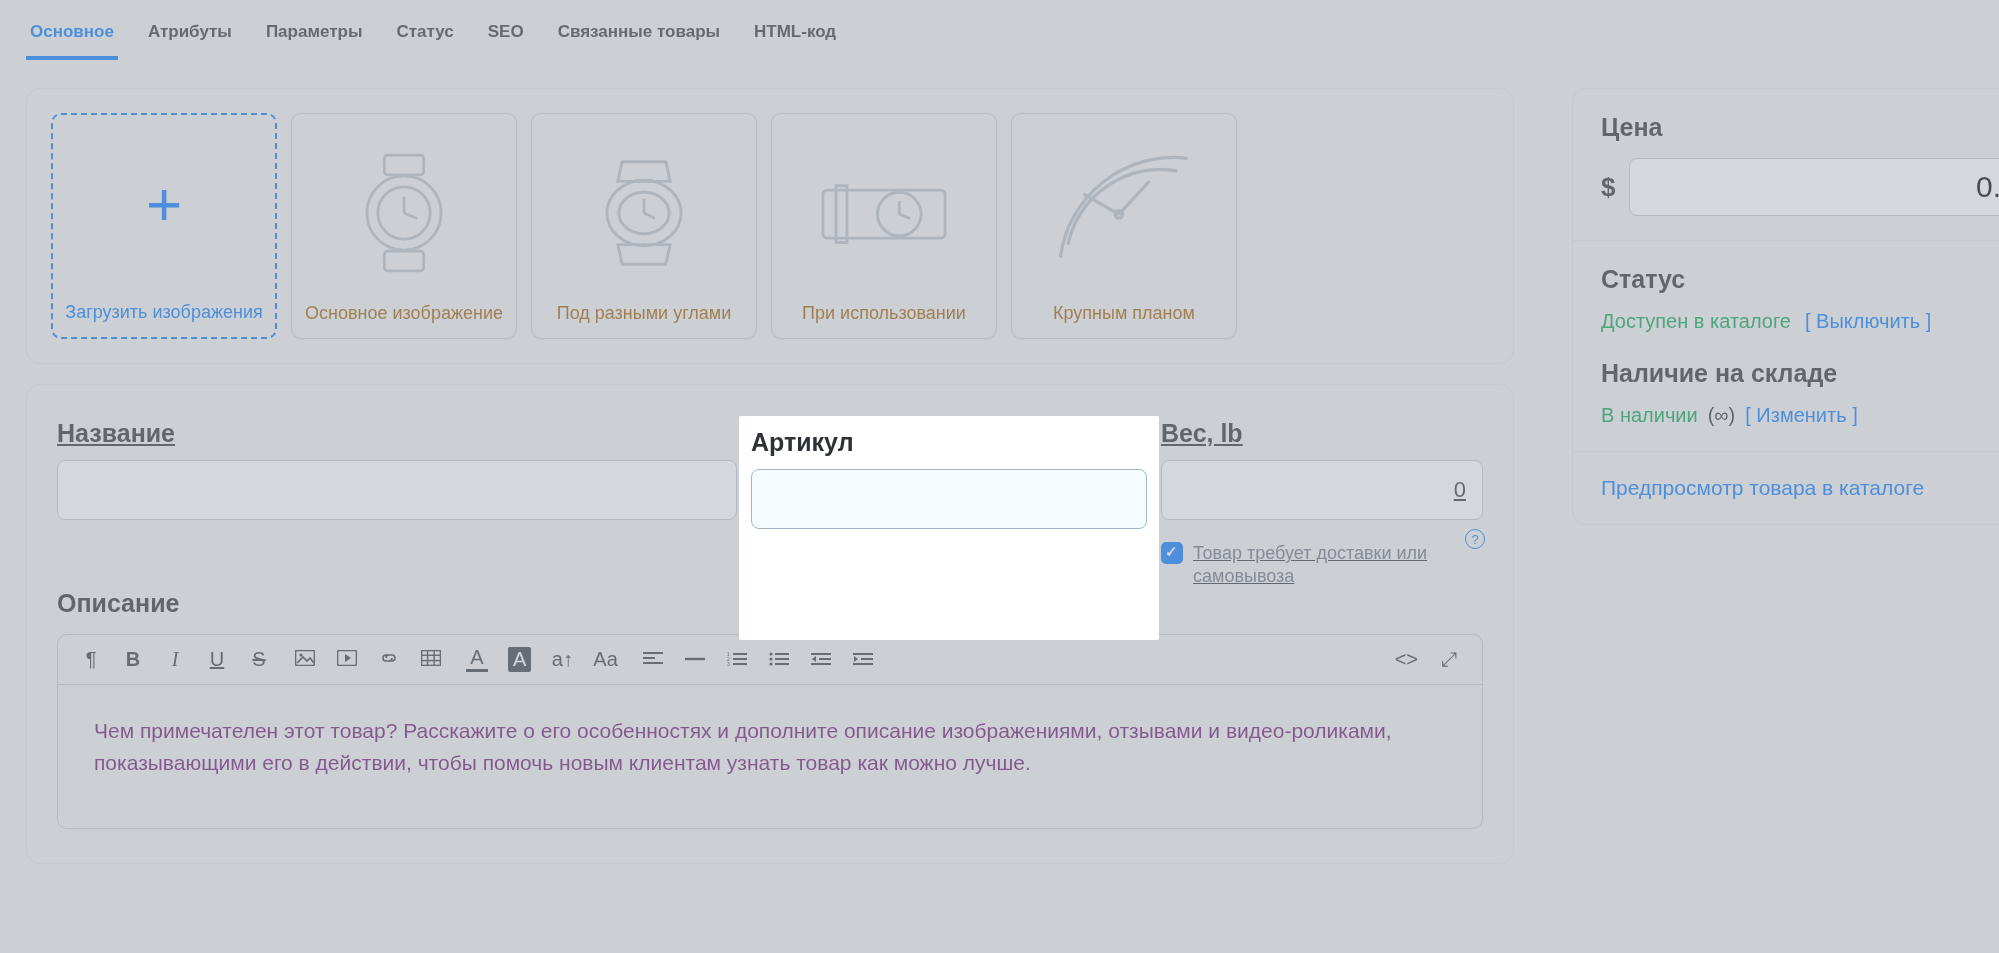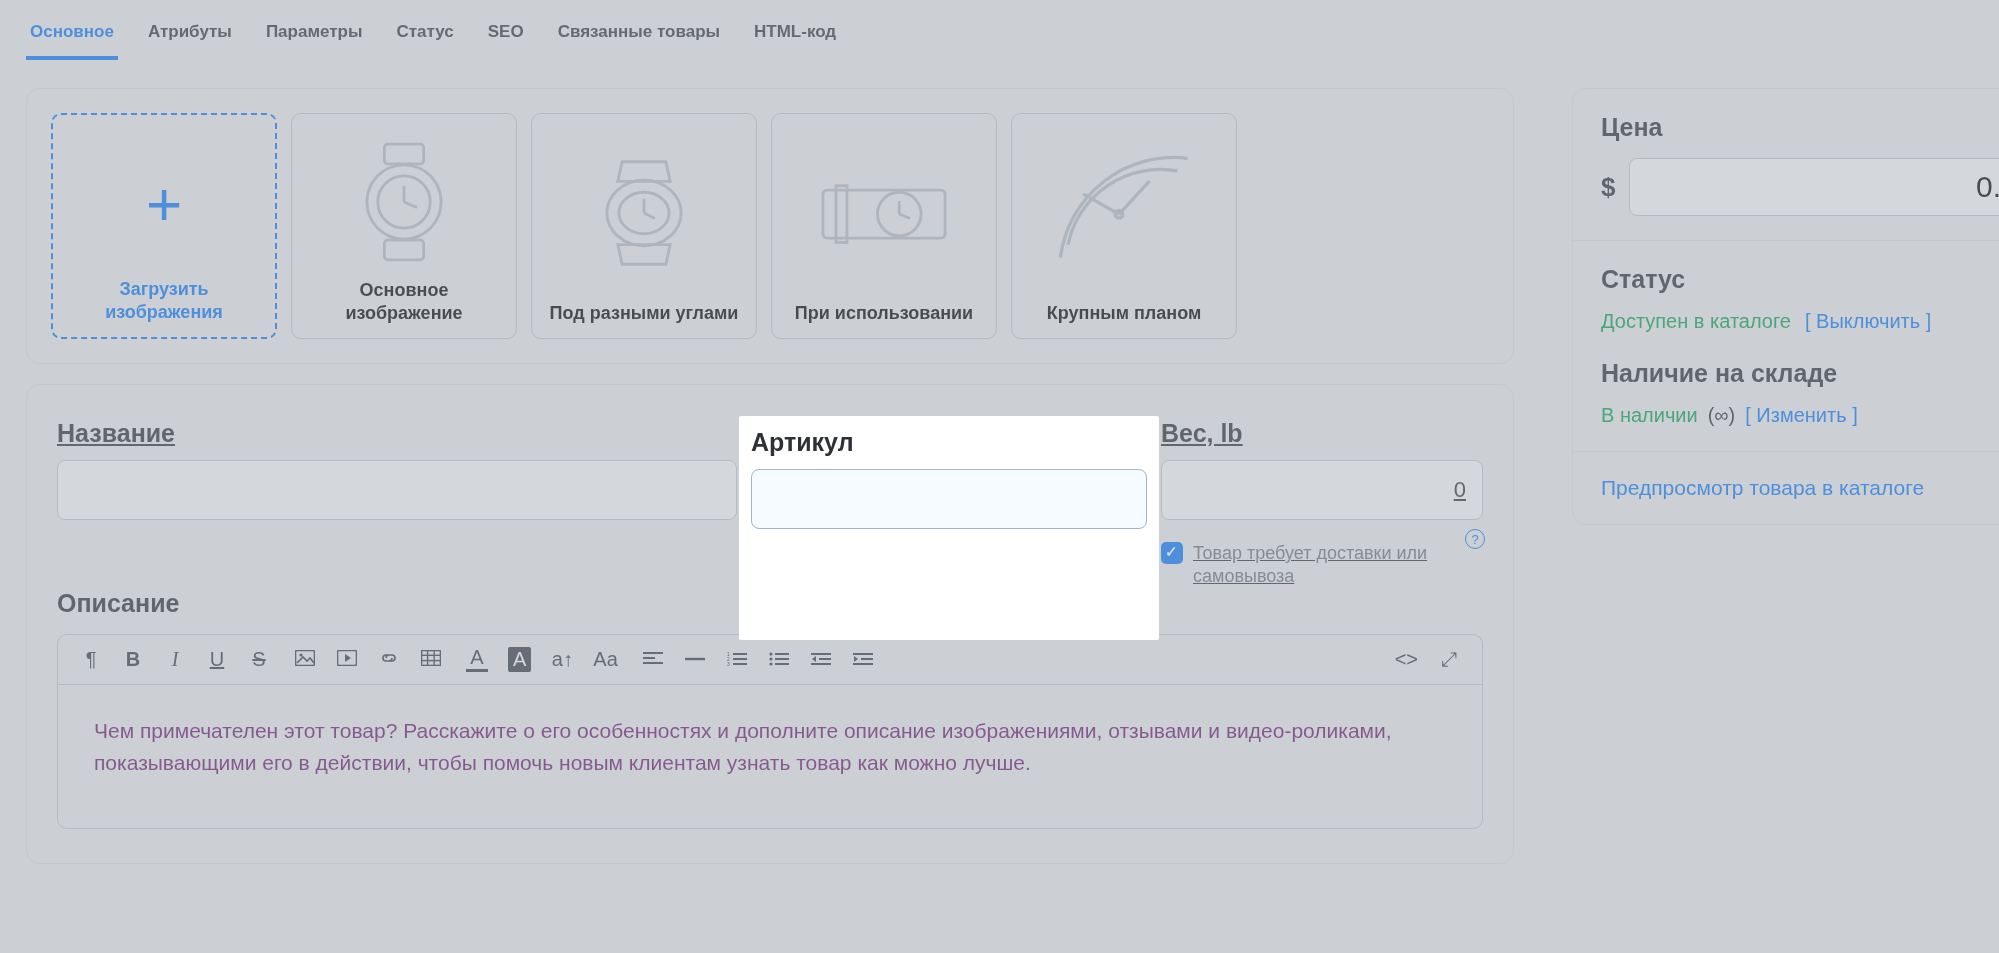--- a/index.html
+++ b/index.html
@@ -15,22 +15,22 @@
 .tab { font-size: 17px; font-weight: 600; color: #35383c; padding: 6px 4px 14px 4px; cursor: pointer; white-space: nowrap; }
 .tab.active { color: #0a7cff; border-bottom: 4px solid #0a7cff; }
 
 .layout { display: flex; gap: 58px; align-items: flex-start; }
 .main-col { flex: 0 0 1475px; }
 .side-col { flex: 0 0 420px; }
 
 .card { background: #f0f1f2; border-radius: 14px; border: 1px solid #e3e5e7; padding: 24px; margin-top: 20px; position: relative; }
 
 .upload-row { display: flex; gap: 14px; }
-.img-tile { width: 226px; height: 226px; border: 1.5px solid #c9ccd0; border-radius: 10px; display: flex; flex-direction: column; align-items: center; justify-content: flex-end; padding: 10px 8px 14px 8px; text-align: center; font-size: 18px; color: #000000; line-height: 1.25; cursor: pointer; background: #f0f1f2; position: relative; }
-.img-tile .cap { margin-top: auto; font-weight: bold; }
+.img-tile { width: 226px; height: 226px; border: 1.5px solid #c9ccd0; border-radius: 10px; display: flex; flex-direction: column; align-items: center; justify-content: flex-end; padding: 10px 8px 14px 8px; text-align: center; font-size: 18px; color: #a16207; line-height: 1.25; cursor: pointer; background: #f0f1f2; position: relative; }
+.img-tile .cap { margin-top: auto; }
 .img-tile.dashed { border: 2.5px dashed #0a7cff; color: #0a7cff; }
 .img-tile.dashed .plus { font-size: 62px; font-weight: 300; color: #0a7cff; line-height: 1; margin-top: 48px; }
 .img-tile .wthumb { flex: 1; display: flex; align-items: center; justify-content: center; width: 100%; }
 
 .form-row { display: flex; gap: 14px; margin-top: 6px; text-decoration: underline; }
 .form-group { display: flex; flex-direction: column; gap: 12px; }
 .lbl { font-size: 25px; font-weight: 600; color: #2e3236; }
 input.field, .field { height: 60px; border: 1.5px solid #c9ccd0; border-radius: 8px; background: #fff; font-size: 22px; padding: 0 16px; color: #333; text-align: left; }
 input.field.num { text-align: right; }
 

